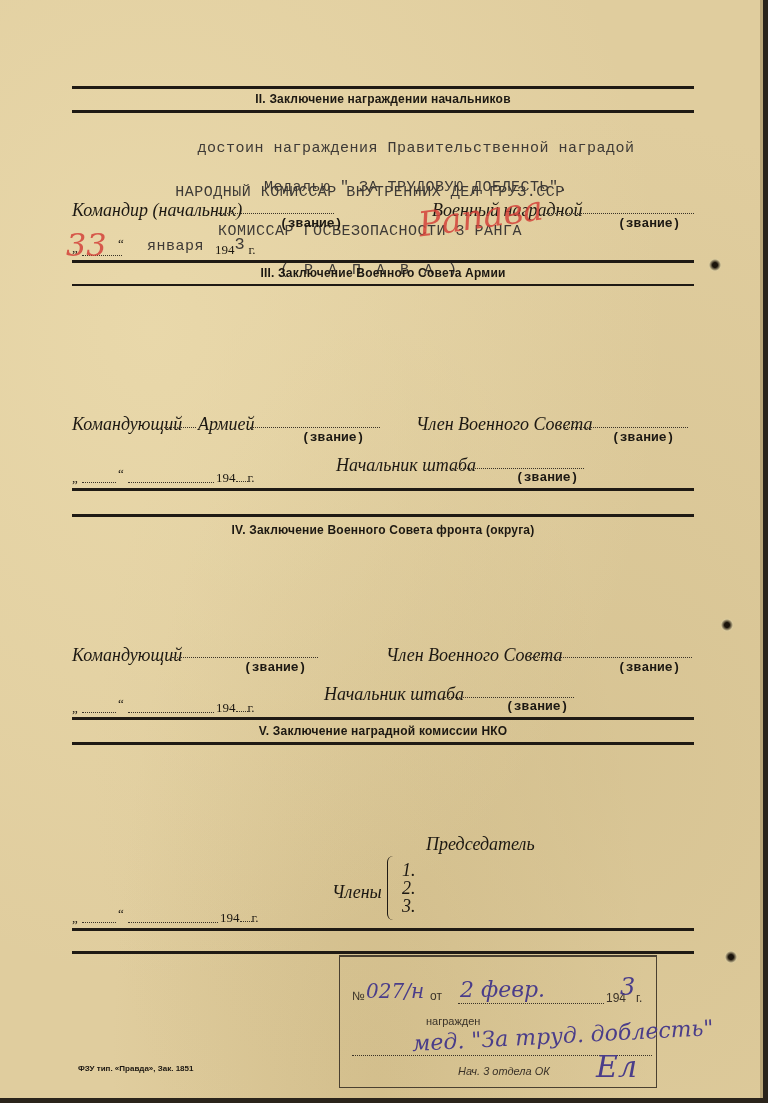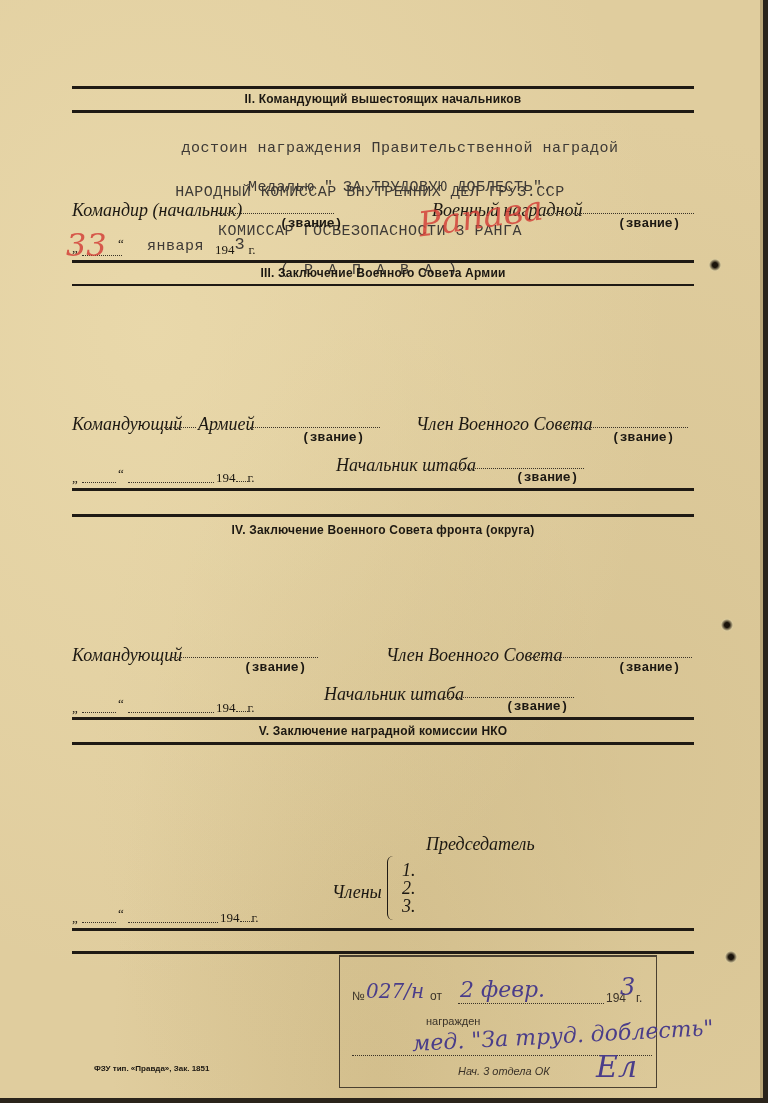--- a/index.html
+++ b/index.html
@@ -43,24 +43,24 @@
     background: radial-gradient(circle, #1b140c 25%, rgba(220,205,160,0.9) 60%, rgba(0,0,0,0) 70%); }
   .brace { position: absolute; left: 387px; top: 856px; width: 8px; height: 64px;
     border-left: 1.5px solid #1f1a14; border-radius: 6px 0 0 6px; }
 </style>
 </head>
 <body>
 
 <div class="page">
 
   <div class="rule thick" style="top:86px;"></div>
-  <div class="sec-title" style="top:92px;">II. Командующий вышестоящих начальников</div>
+  <div class="sec-title" style="top:92px;">II. Заключение награждении начальников</div>
   <div class="rule thick" style="top:110px;"></div>
 
-  <div class="abs typed" style="left:140px; top:116px; width:520px;">
+  <div class="abs typed" style="left:156px; top:116px; width:520px;">
     <div>достоин награждения Правительственной наградой</div>
     <div>Медалью " ЗА ТРУДОВУЮ ДОБЛЕСТЬ".</div>
   </div>
   <div class="abs typed" style="left:120px; top:160px; width:500px;">
     <div>НАРОДНЫЙ КОМИССАР ВНУТРЕННИХ ДЕЛ ГРУЗ.ССР</div>
     <div>КОМИССАР ГОСБЕЗОПАСНОСТИ 3 РАНГА</div>
     <div style="letter-spacing:3px;">( Р А П А В А )</div>
   </div>
 
   <div class="abs ital" style="left:72px; top:200px;">Командир (начальник)</div>
@@ -165,18 +165,18 @@
     <div class="abs stamp-text" style="left:266px; top:34px;">194</div>
     <div class="abs purple-ink" style="left:280px; top:16px; font-size:24px;">3</div>
     <div class="abs stamp-text" style="left:296px; top:34px;">г.</div>
     <div class="abs stamp-text" style="left:86px; top:58px; font-size:11px;">награжден</div>
     <div class="abs purple-ink" style="left:72px; top:66px; font-size:22px; transform:rotate(-3deg); white-space:nowrap;">мед. "За труд. доблесть"</div>
     <div class="dots" style="left:12px; top:98px; width:300px;"></div>
     <div class="abs stamp-text" style="left:118px; top:108px; font-style:italic; font-size:11px;">Нач. 3 отдела ОК</div>
     <div class="abs purple-ink" style="left:256px; top:92px; font-size:30px;">Ел</div>
   </div>
 
-  <div class="abs" style="left:78px; top:1064px; font-family:'Liberation Sans',sans-serif; font-size:8px; font-weight:bold;margin-left:16px;">ФЗУ тип. «Правда», Зак. 1851</div>
+  <div class="abs" style="left:78px; top:1064px; font-family:'Liberation Sans',sans-serif; font-size:8px; font-weight:bold;">ФЗУ тип. «Правда», Зак. 1851</div>
 
   <div class="hole" style="left:708px; top:258px;"></div>
   <div class="hole" style="left:720px; top:618px;"></div>
   <div class="hole" style="left:724px; top:950px;"></div>
 </div>
 
 </body></html>

